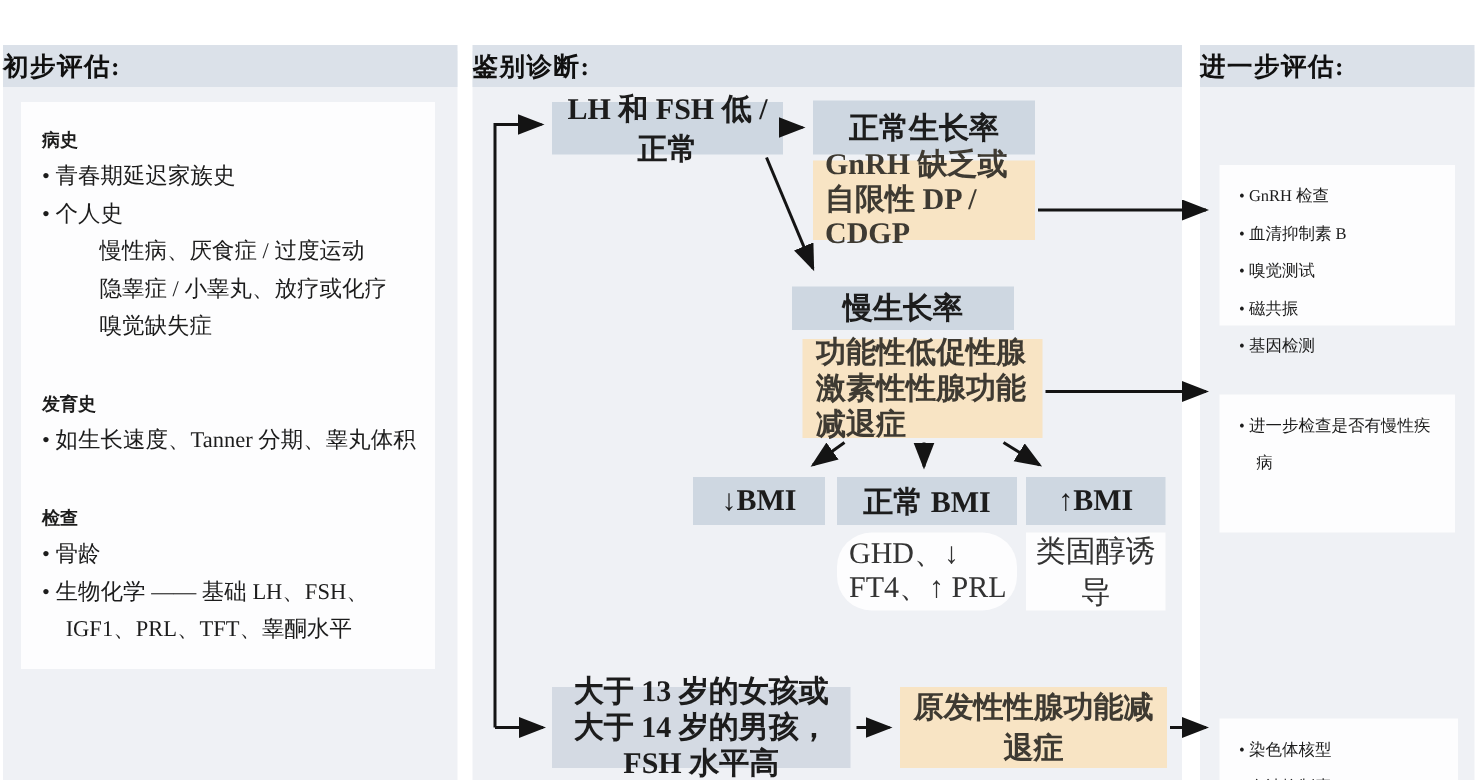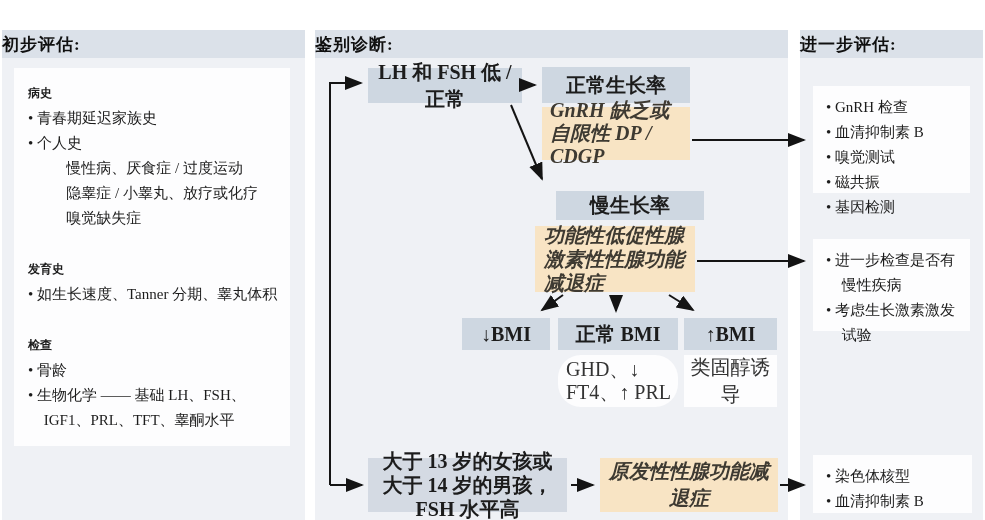--- a/index.html
+++ b/index.html
@@ -21,30 +21,30 @@
     font-size:15px;line-height:25px;
   }
   .lp-title{font-weight:bold;font-size:12px;}
   .lp-line{padding-left:1.05em;text-indent:-1.05em;}
   .lp-sub{padding-left:2.55em;}
   .lp-gap{height:26px;}
   
   .fbox{position:absolute;box-sizing:border-box;font-size:20px;}
   .gray{background:var(--gray-box,#ced7e1);}
   .grayalt{background:var(--gray-box-alt,#d3d9e2);}
-  .orange{background:var(--orange-box,#f8e4c4);font-style:italic;}
+  .orange{background:var(--orange-box,#f8e4c4);}
   .whitebox{background:var(--white-box,#fdfdfe);}
   .cen{display:flex;align-items:center;justify-content:center;text-align:center;}
   .lft{display:flex;flex-direction:column;justify-content:center;text-align:left;}
   .bold{font-weight:bold;}
   .soft{color:var(--text-soft,#3e3a32);}
   
   .rbox{
     position:absolute;background:var(--white-box,#fdfdfe);box-sizing:border-box;
-    padding:9px 6px 8px 13px;font-size:15px;line-height:25px;
+    padding:9px 6px 8px 13px;font-size:11px;line-height:25px;margin-top:24px;
   }
   .rline{padding-left:1.05em;text-indent:-1.05em;}
   svg.connectors{position:absolute;left:0;top:0;pointer-events:none;}
 </style>
 </head>
 <body>
 
 <div id="screen">
 
   <div class="col-body" style="left:2px;width:303px;"></div>
@@ -82,21 +82,21 @@
   </div>
 
   <div class="fbox gray cen bold" style="left:542px;top:67px;width:148px;height:36px;">
     <span>正常生长率</span>
   </div>
 
   <div class="fbox orange lft bold soft" style="left:542px;top:107px;width:148px;height:53px;padding:2px 6px 2px 8px;line-height:23px;">
     <span>GnRH 缺乏或自限性 DP / CDGP</span>
   </div>
 
-  <div class="fbox gray cen bold" style="left:556px;top:191px;width:148px;height:29px;">
+  <div class="fbox gray cen bold" style="left:528px;top:191px;width:148px;height:29px;">
     <span>慢生长率</span>
   </div>
 
   <div class="fbox orange lft bold soft" style="left:535px;top:226px;width:160px;height:66px;padding:2px 8px 2px 9px;line-height:24px;align-items:flex-end;">
     <span>功能性低促性腺激素性性腺功能减退症</span>
   </div>
 
   <div class="fbox gray cen bold" style="left:462px;top:318px;width:88px;height:32px;">
     <span>↓BMI</span>
   </div>
@@ -125,21 +125,20 @@
   <div class="rbox" style="left:813px;top:86px;width:157px;height:107px;">
     <div class="rline">• GnRH 检查</div>
     <div class="rline">• 血清抑制素 B</div>
     <div class="rline">• 嗅觉测试</div>
     <div class="rline">• 磁共振</div>
     <div class="rline">• 基因检测</div>
   </div>
 
   <div class="rbox" style="left:813px;top:239px;width:157px;height:92px;">
     <div class="rline">• 进一步检查是否有慢性疾病</div>
-    <div class="rline">• 考虑生长激素激发试验</div>
   </div>
 
   <div class="rbox" style="left:813px;top:455px;width:159px;height:58px;">
     <div class="rline">• 染色体核型</div>
     <div class="rline">• 血清抑制素 B</div>
   </div>
 
   <svg class="connectors" width="985" height="520" viewBox="0 0 985 520">
     <defs>
       <marker id="ah" markerWidth="10" markerHeight="8" refX="8" refY="3.5" orient="auto">

